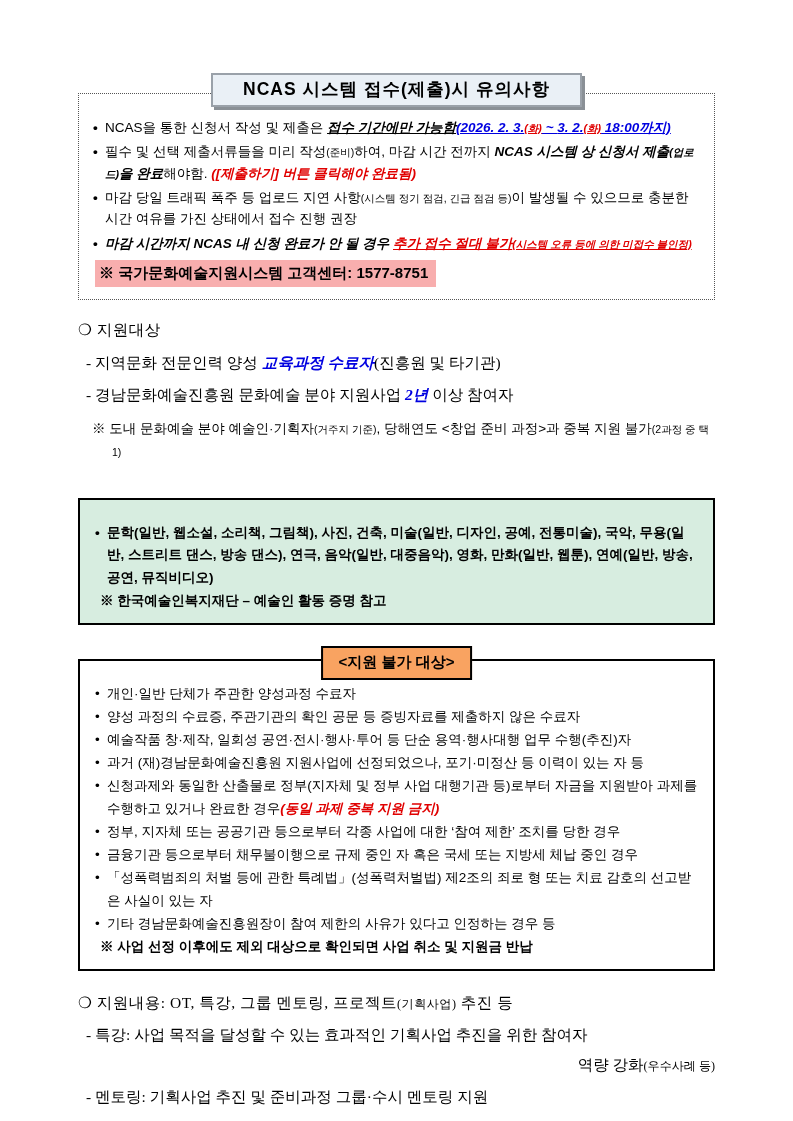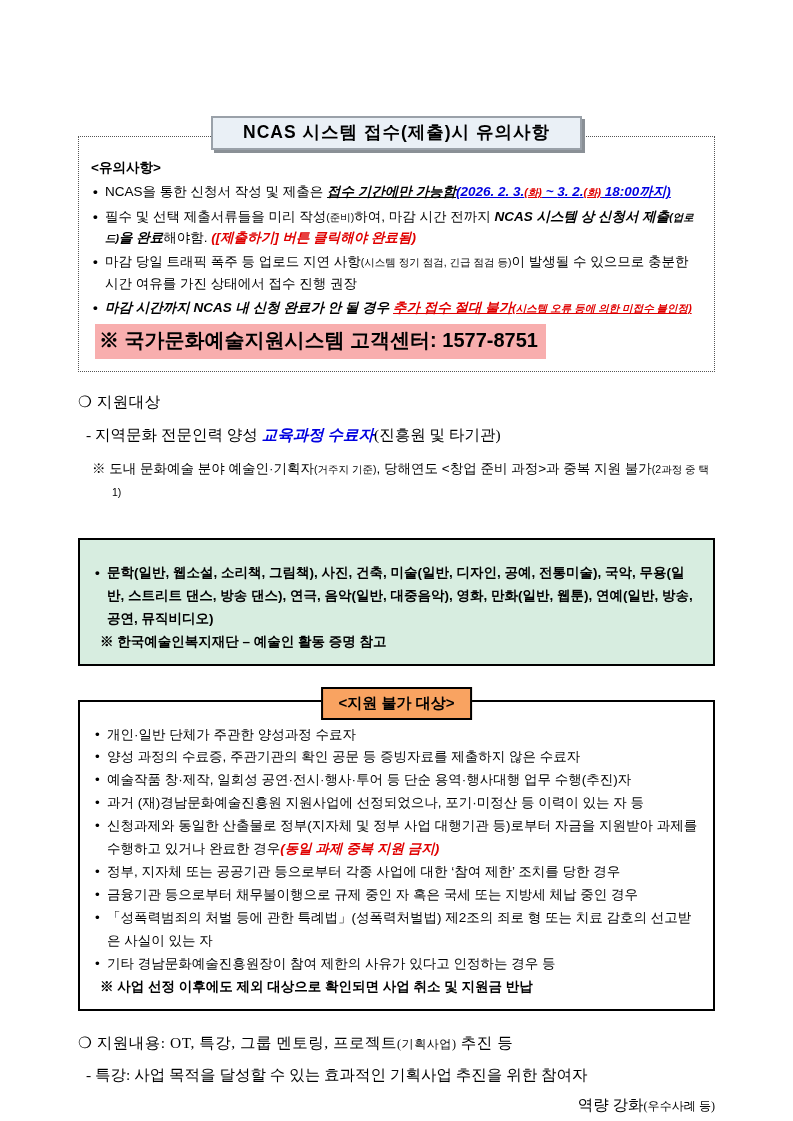--- a/index.html
+++ b/index.html
@@ -1,19 +1,19 @@
 <!DOCTYPE html>
 <html style="--blue: #0000e0; --red: #e00000; --pink: #f8aeae; --green: #d7ede0; --orange: #f9a361; --titlebg: #eaf0f6;"><head>
 <meta charset="utf-8">
 <style>
   * { margin:0; padding:0; box-sizing:border-box; }
   html,body { background:#fff; }
   body { width:793px; height:1121px; overflow:hidden; position:relative;
          font-family:"Liberation Sans", sans-serif; color:#000; }
-  .page { width:793px; height:1121px; padding:116px 78px 0 78px; }
+  .page { width:793px; height:1121px; padding:73px 78px 0 78px; }
 
   
   .bold { font-weight:bold;font-style:italic; }
   .blue { color:var(--blue); }
   .red  { color:var(--red); }
   .underline { text-decoration:underline; }
   .small { font-size:0.78em; }
 
   
   .doc-title-wrap { text-align:center; position:relative; z-index:2; }
@@ -23,21 +23,21 @@
 
   
   .notice-box { margin-top:-14px; border:1.6px dotted #555;
     padding:20px 12px 10px 12px; font-size:13.5px; line-height:1.58; }
   .notice-header { font-weight:bold; font-size:13.5px; margin-bottom:2px; }
   .notice-box ul { list-style:none; }
   .notice-box li { padding-left:14px; position:relative; margin-top:3px; }
   .notice-box li::before { content:"\2022"; position:absolute; left:2px; font-weight:bold; }
   .hotline-line { margin:6px 0 2px 4px; }
   .hotline { display:inline-block; background:var(--pink);
-    font-size:20px; font-weight:bold; padding:1px 8px 2px 4px; }
+    font-size:15px; font-weight:bold; padding:1px 8px 2px 4px; }
 
   
   .serif-sec { font-family:"Liberation Serif", serif; font-size:15.5px; }
   .sec-heading { font-weight:normal; letter-spacing:0.5px; }
   .serif-sec .sub { margin:11px 0 0 8px; }
   .serif-sec .cont { margin-left:72px; margin-top:9px;text-align:right; }
   .target-sec { margin-top:20px; }
   .target-sec .sec-heading { margin-bottom:12px; }
   .sans-note { font-family:Liberation Sans, sans-serif; font-size:13.5px;
     margin:12px 0 4px 14px; padding-left:20px; text-indent:-20px; line-height:1.7; }
@@ -62,35 +62,35 @@
 </head>
 <body>
 
 <div class="page">
 
   <div class="doc-title-wrap">
     <div class="doc-title">NCAS 시스템 접수(제출)시 유의사항</div>
   </div>
 
   <div class="notice-box">
-    <div class="notice-header">&lt;유의사항&gt;</div>
     <ul>
       <li><span>NCAS을 통한 신청서 작성 및 제출은 </span><span class="bold underline">접수 기간에만 가능함</span><span class="blue bold underline">(2026. 2. 3.</span><span class="red bold underline small">(화)</span><span class="blue bold underline"> ~ </span><span class="blue bold underline">3. 2.</span><span class="red bold underline small">(화)</span><span class="blue bold underline"> 18:00까지)</span></li>
       <li><span>필수 및 선택 제출서류들을 미리 작성</span><span class="small">(준비)</span><span>하여, 마감 시간 전까지 </span><span class="bold">NCAS 시스템 상 신청서 제출</span><span class="bold small">(업로드)</span><span class="bold">을 완료</span><span>해야함. </span><span class="red bold">([제출하기] 버튼 클릭해야 완료됨)</span></li>
       <li><span>마감 당일 트래픽 폭주 등 업로드 지연 사항</span><span class="small">(시스템 정기 점검, 긴급 점검 등)</span><span>이 발생될 수 있으므로 충분한 시간 여유를 가진 상태에서 접수 진행 권장</span></li>
       <li><span class="bold">마감 시간까지 NCAS 내 신청 완료가 안 될 경우 </span><span class="red bold underline">추가 접수 절대 불가</span><span class="red bold underline small">(시스템 오류 등에 의한 미접수 불인정)</span></li>
     </ul>
     <div class="hotline-line">
       <span class="hotline">※ 국가문화예술지원시스템 고객센터: 1577-8751</span>
     </div>
   </div>
 
   <div class="serif-sec target-sec">
     <p class="sec-heading">❍ 지원대상</p>
     <p class="sub"><span>- 지역문화 전문인력 양성 </span><span class="blue bold">교육과정 수료자</span><span>(진흥원 및 타기관)</span></p>
+    <p class="sub"><span>- 경남문화예술진흥원 문화예술 분야 지원사업 </span><span class="blue bold">2년</span><span> 이상 참여자</span></p>
     <p class="sans-note"><span>※ 도내 문화예술 분야 예술인·기획자</span><span class="small">(거주지 기준)</span><span>, 당해연도 &lt;창업 준비 과정&gt;과 중복 지원 불가</span><span class="small">(2과정 중 택1)</span></p>
   </div>
 
   <div class="sec-box category-box">
     <ul>
       <li>문학(일반, 웹소설, 소리책, 그림책), 사진, 건축, 미술(일반, 디자인, 공예, 전통미술), 국악, 무용(일반, 스트리트 댄스, 방송 댄스), 연극, 음악(일반, 대중음악), 영화, 만화(일반, 웹툰), 연예(일반, 방송, 공연, 뮤직비디오)</li>
     </ul>
     <div class="box-note">※ 한국예술인복지재단 – 예술인 활동 증명 참고</div>
   </div>
 

